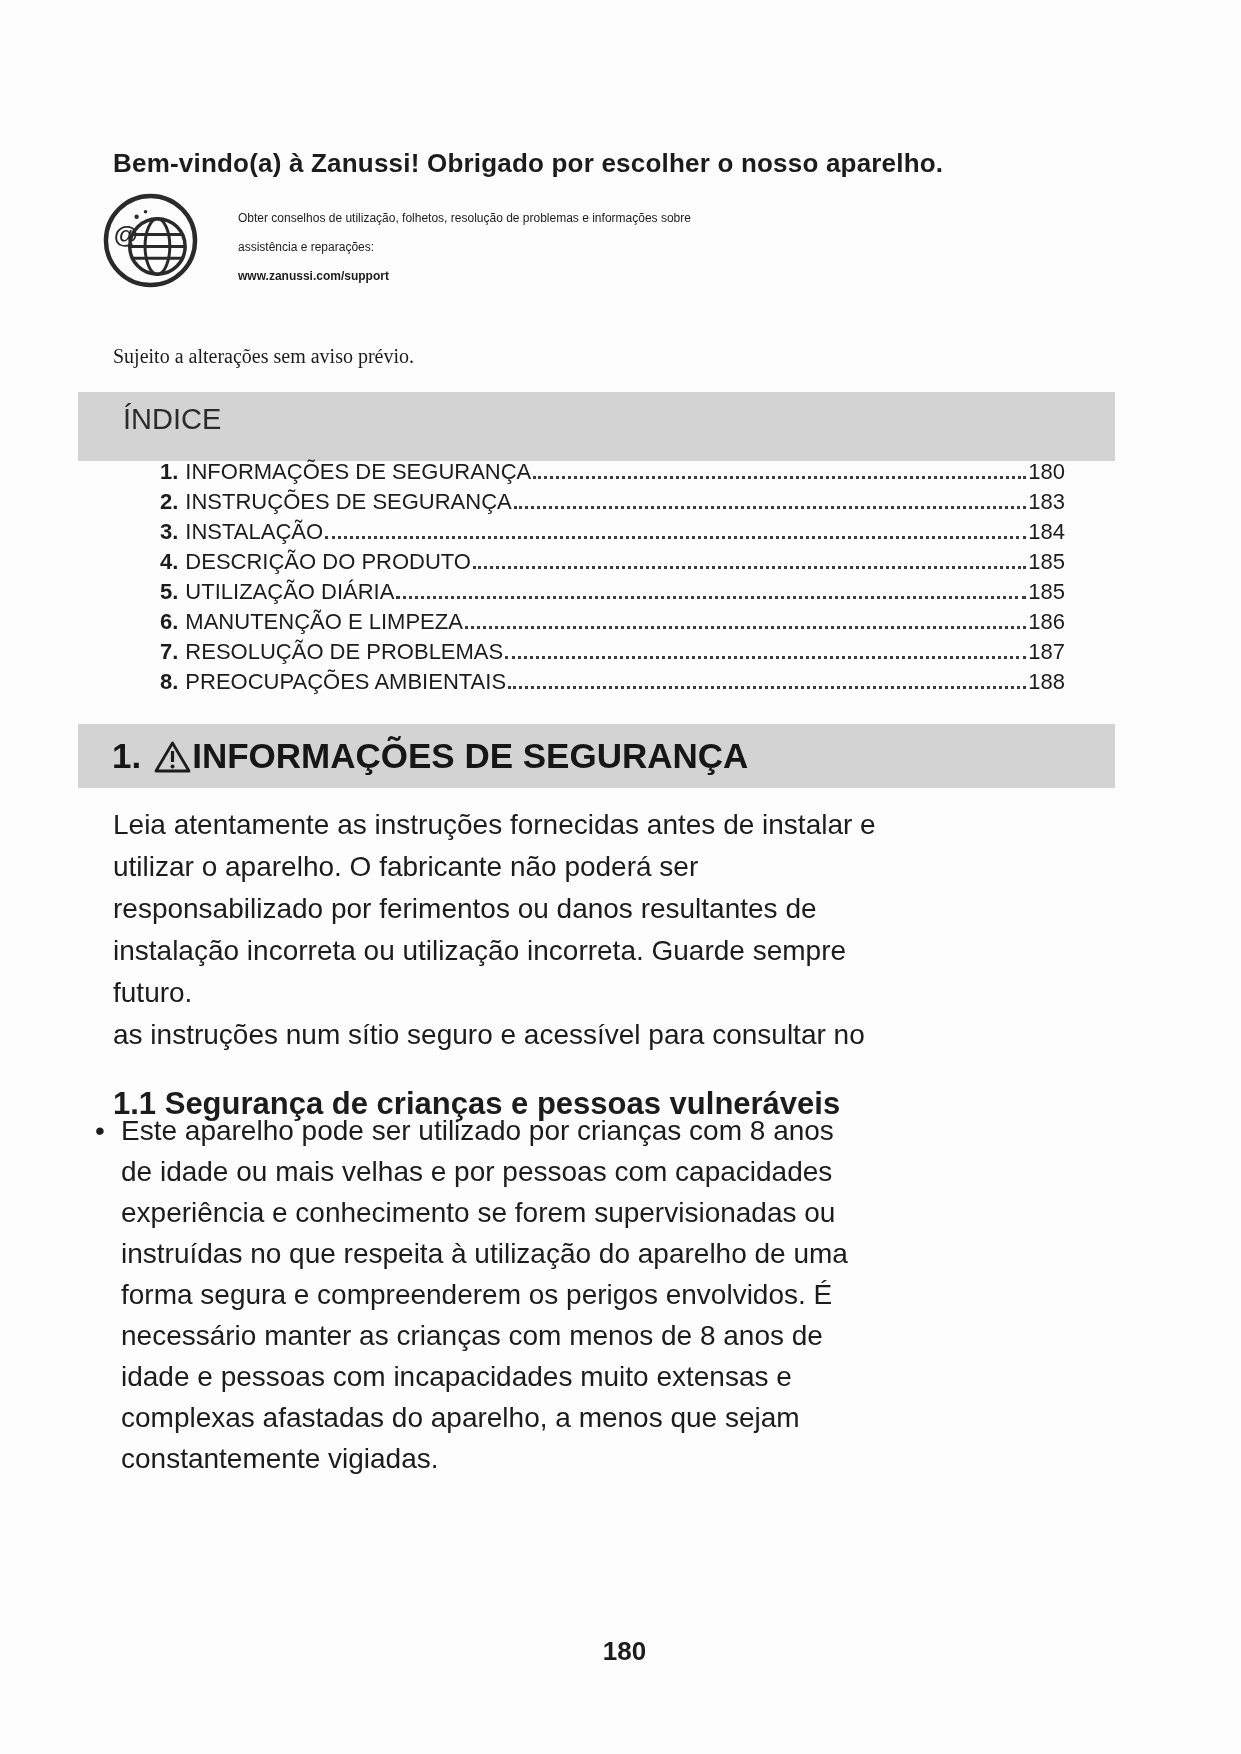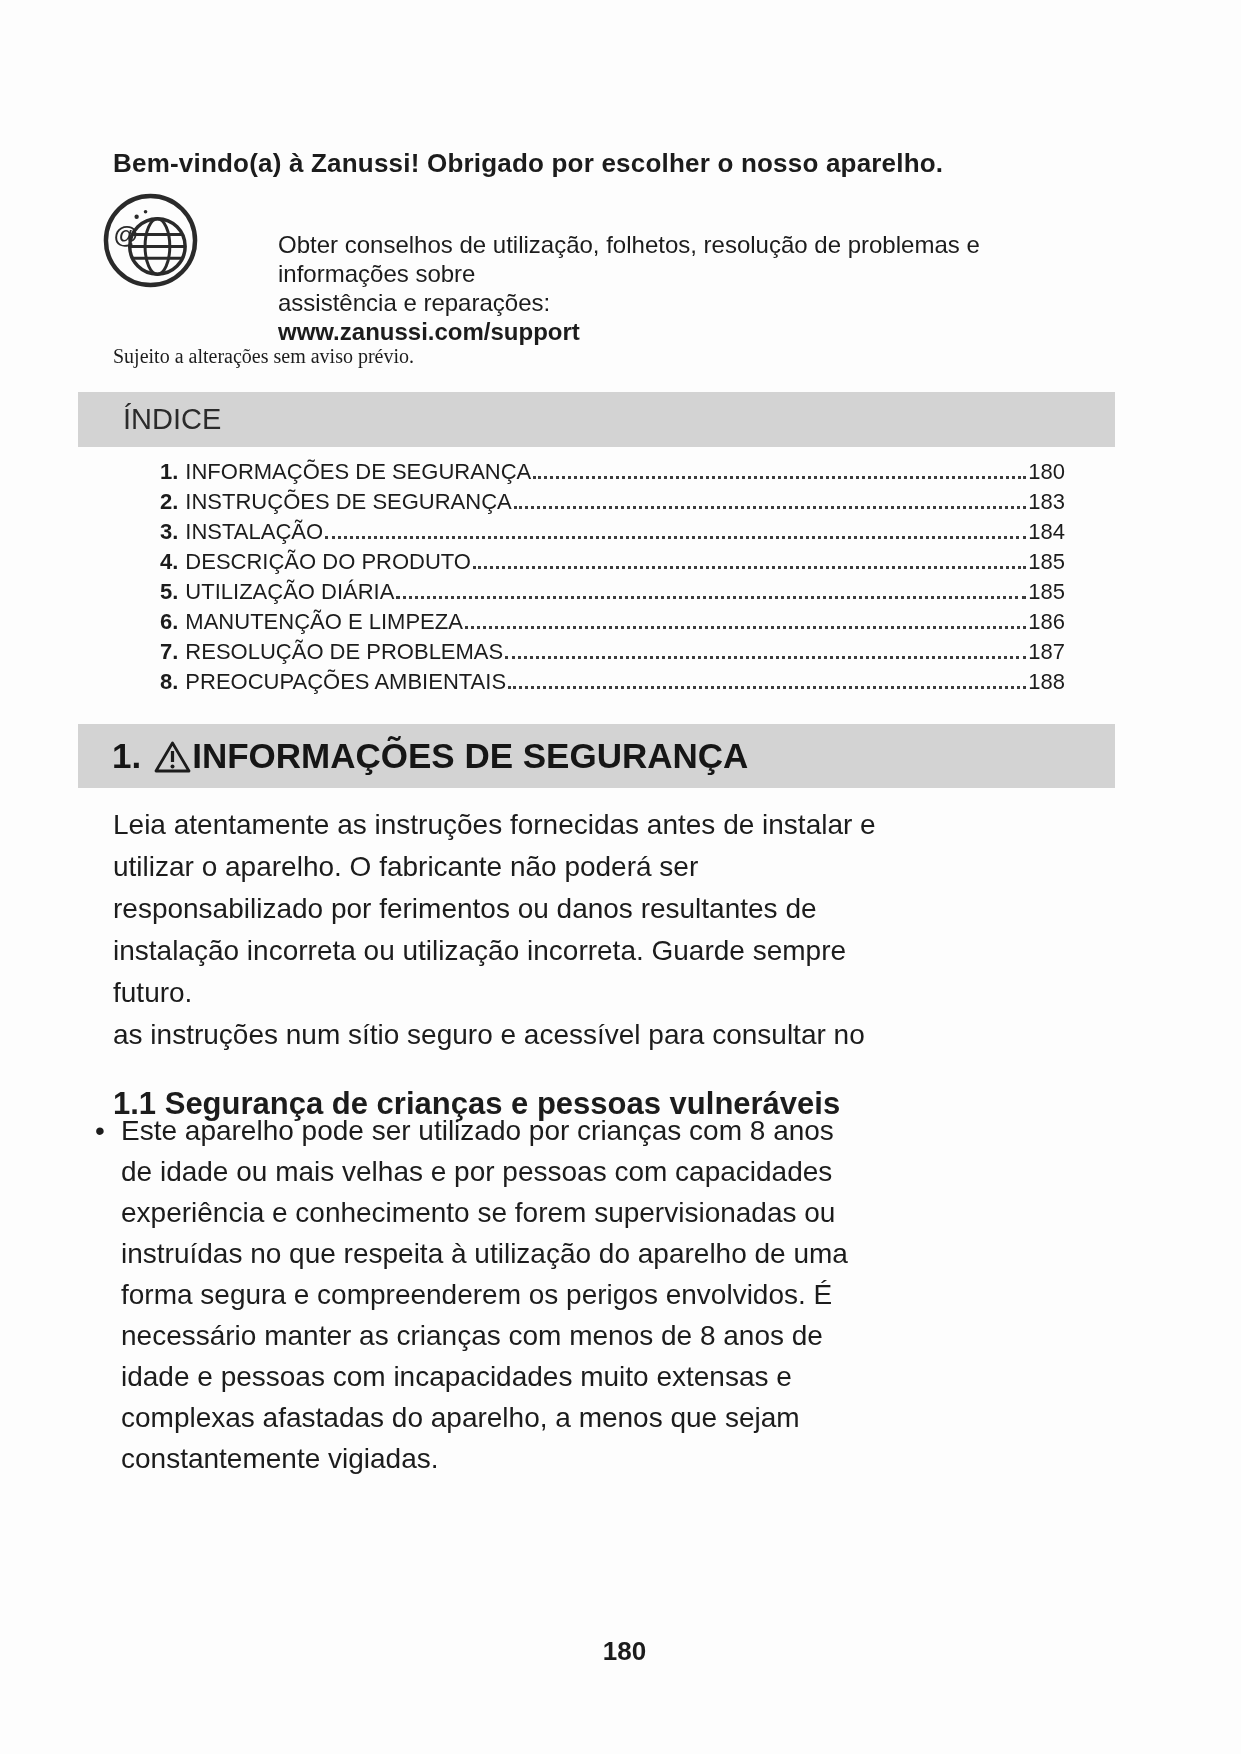--- a/index.html
+++ b/index.html
@@ -15,29 +15,29 @@
 
   .doc-title {
     position:absolute; top:148px; left:113px;
     font-size:26px; font-weight:bold; letter-spacing:0.2px;
     white-space:nowrap;
   }
 
   .globe-icon { position:absolute; top:191px; left:101px; width:99px; height:99px; }
 
   .support-text {
-    position:absolute; top:230px; left:238px; width:790px;
-    font-size:24px; line-height:29px;margin-left:40px;
+    position:absolute; top:204px; left:238px; width:790px;
+    font-size:12px; line-height:29px;
   }
   .support-url { font-weight:bold; }
 
   .notice { position:absolute; top:345px; left:113px; font-size:20px;font-family:Liberation Serif, serif; }
 
   .toc-bar {
-    position:absolute; top:392px; left:78px; width:1037px; height:55px;
+    position:absolute; top:392px; left:78px; width:1037px; height:69px;
     background:#d3d3d3; box-sizing:border-box; padding-left:45px;
     font-size:29px; line-height:54px; color:#2b2b2b;
   }
 
   .toc-list { position:absolute; top:459px; left:160px; width:905px; }
   .toc-row { display:flex; align-items:baseline; height:30px; font-size:22px; }
   .toc-num { font-weight:bold; margin-right:7px; }
   .toc-label { white-space:nowrap; }
   .toc-dots { flex:1; border-bottom:3px dotted #3c3c3c; margin:0 2px 4px 2px; min-width:18px; }
   .toc-page { text-align:right; }

